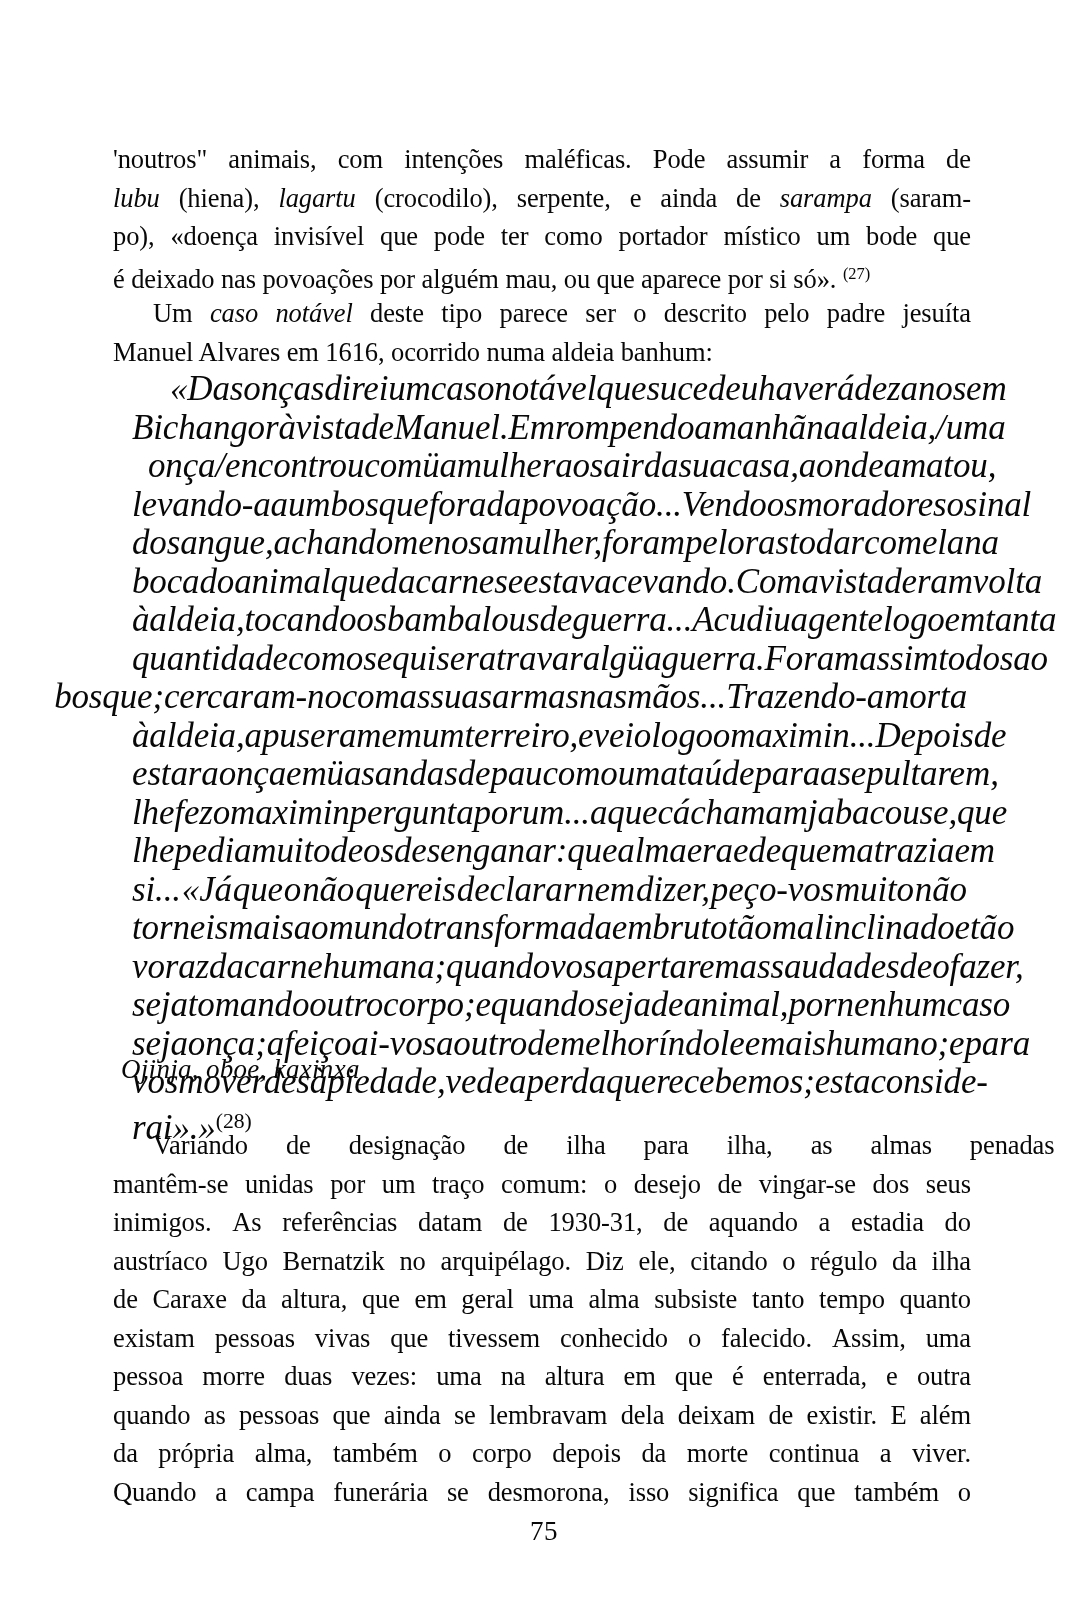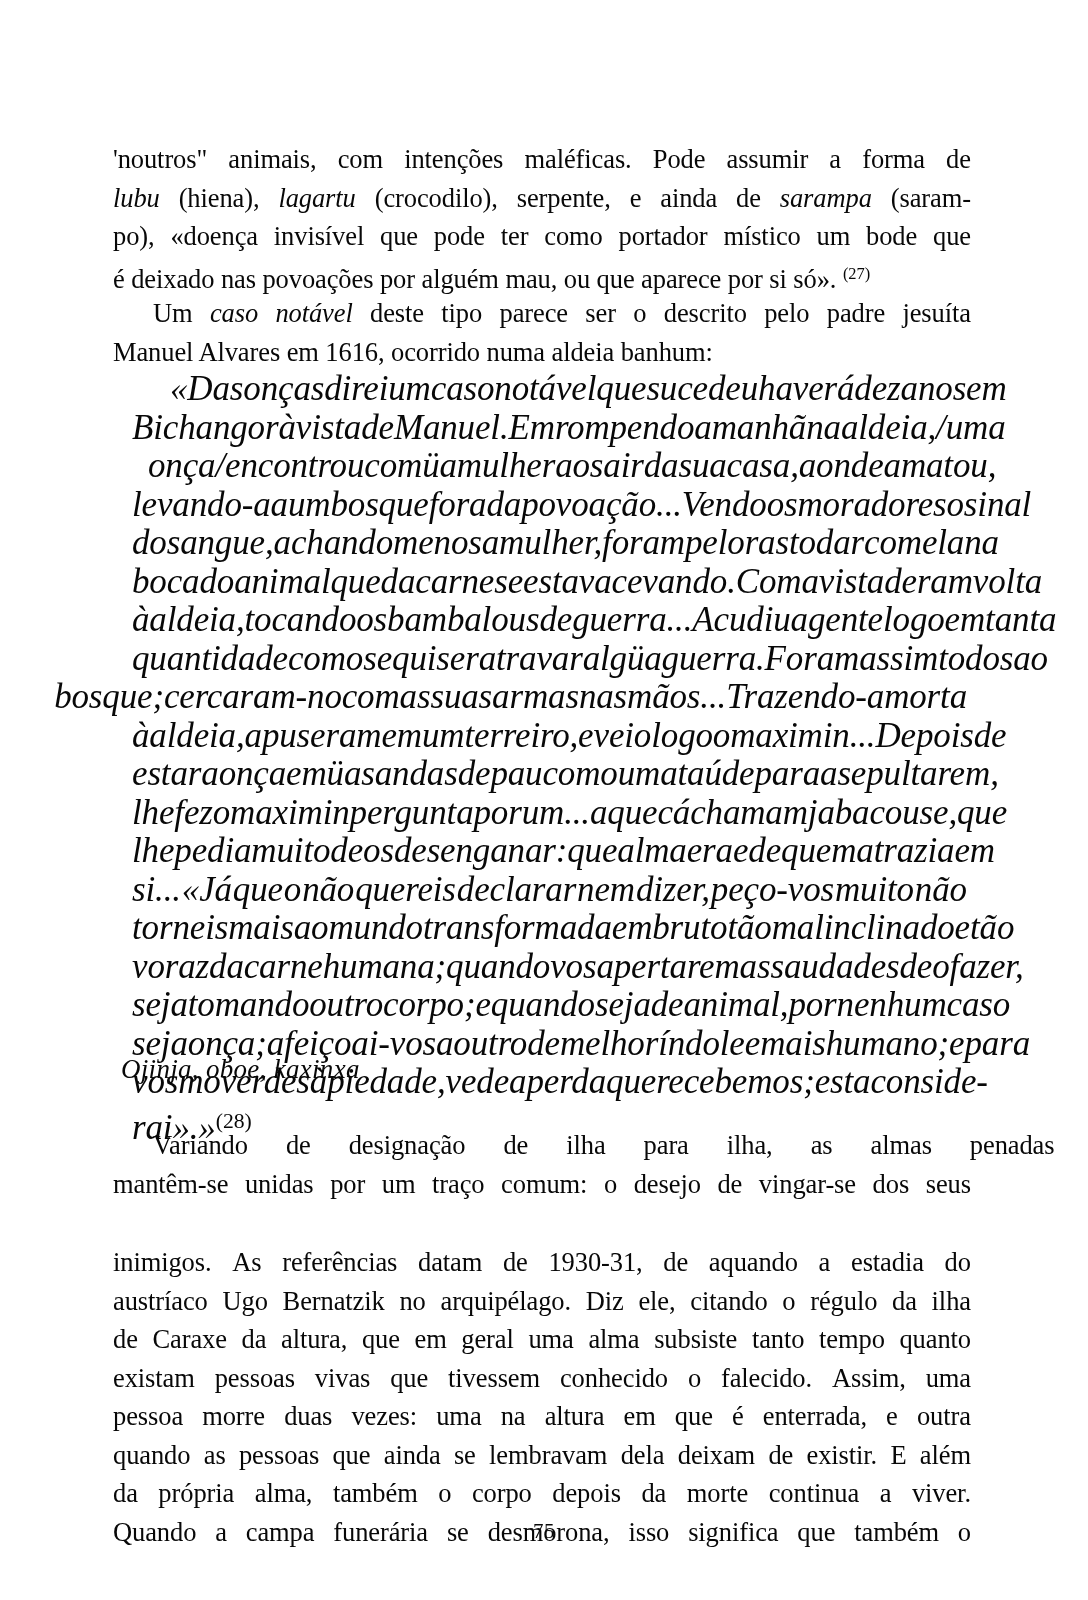--- a/index.html
+++ b/index.html
@@ -66,21 +66,21 @@
     vertical-align: 0.52em;
     letter-spacing: 0;
     font-style: normal;
   }
   
   .folio {
     position: absolute;
     left: 0;
     width: 1088px;
     text-align: center;
-    font-size: 21px;
+    font-size: 27px;
     line-height: 30px;
     letter-spacing: 0.5px;
   }
   
   .ln {
     display: block;
     white-space: nowrap;
   }
   .ln.just {
     display: flex;
@@ -133,21 +133,21 @@
     <span class="ln">
       <span><span>rai».»</span><sup class="fn">(28)</sup></span>
     </span>
   </div>
 
   <h2 class="section-heading" style="top:1044px; margin:8px; font-weight:normal;">Ojinja, oboe, kaxinxa</h2>
 
   <div class="text-block body-para" style="top:1126px;">
     <span class="ln just" style="padding-left: 40px; display: flex; justify-content: space-between; gap: 38px;"><span>Variando</span><span>de</span><span>designação</span><span>de</span><span>ilha</span><span>para</span><span>ilha,</span><span>as</span><span>almas</span><span>penadas</span><span>bijagós</span></span>
     <span class="ln just" style="display: flex; justify-content: space-between;"><span>mantêm-se</span><span>unidas</span><span>por</span><span>um</span><span>traço</span><span>comum:</span><span>o</span><span>desejo</span><span>de</span><span>vingar-se</span><span>dos</span><span>seus</span></span>
-    <span class="ln just" style="display: flex; justify-content: space-between; margin-top: 40px;"><span>inimigos.</span><span>As</span><span>referências</span><span>datam</span><span>de</span><span>1930-31,</span><span>de</span><span>aquando</span><span>a</span><span>estadia</span><span>do</span></span>
+    <span class="ln just" style="display: flex; justify-content: space-between;"><span>inimigos.</span><span>As</span><span>referências</span><span>datam</span><span>de</span><span>1930-31,</span><span>de</span><span>aquando</span><span>a</span><span>estadia</span><span>do</span></span>
     <span class="ln just" style="display: flex; justify-content: space-between;"><span>austríaco</span><span>Ugo</span><span>Bernatzik</span><span>no</span><span>arquipélago.</span><span>Diz</span><span>ele,</span><span>citando</span><span>o</span><span>régulo</span><span>da</span><span>ilha</span></span>
     <span class="ln just" style="display: flex; justify-content: space-between;"><span>de</span><span>Caraxe</span><span>da</span><span>altura,</span><span>que</span><span>em</span><span>geral</span><span>uma</span><span>alma</span><span>subsiste</span><span>tanto</span><span>tempo</span><span>quanto</span></span>
     <span class="ln just" style="display: flex; justify-content: space-between;"><span>existam</span><span>pessoas</span><span>vivas</span><span>que</span><span>tivessem</span><span>conhecido</span><span>o</span><span>falecido.</span><span>Assim,</span><span>uma</span></span>
     <span class="ln just" style="display: flex; justify-content: space-between;"><span>pessoa</span><span>morre</span><span>duas</span><span>vezes:</span><span>uma</span><span>na</span><span>altura</span><span>em</span><span>que</span><span>é</span><span>enterrada,</span><span>e</span><span>outra</span></span>
     <span class="ln just" style="display: flex; justify-content: space-between;"><span>quando</span><span>as</span><span>pessoas</span><span>que</span><span>ainda</span><span>se</span><span>lembravam</span><span>dela</span><span>deixam</span><span>de</span><span>existir.</span><span>E</span><span>além</span></span>
     <span class="ln just" style="display: flex; justify-content: space-between;"><span>da</span><span>própria</span><span>alma,</span><span>também</span><span>o</span><span>corpo</span><span>depois</span><span>da</span><span>morte</span><span>continua</span><span>a</span><span>viver.</span></span>
     <span class="ln just" style="display: flex; justify-content: space-between;"><span>Quando</span><span>a</span><span>campa</span><span>funerária</span><span>se</span><span>desmorona,</span><span>isso</span><span>significa</span><span>que</span><span>também</span><span>o</span></span>
   </div>
 
   <div class="folio" style="top:1516px;">75</div>

